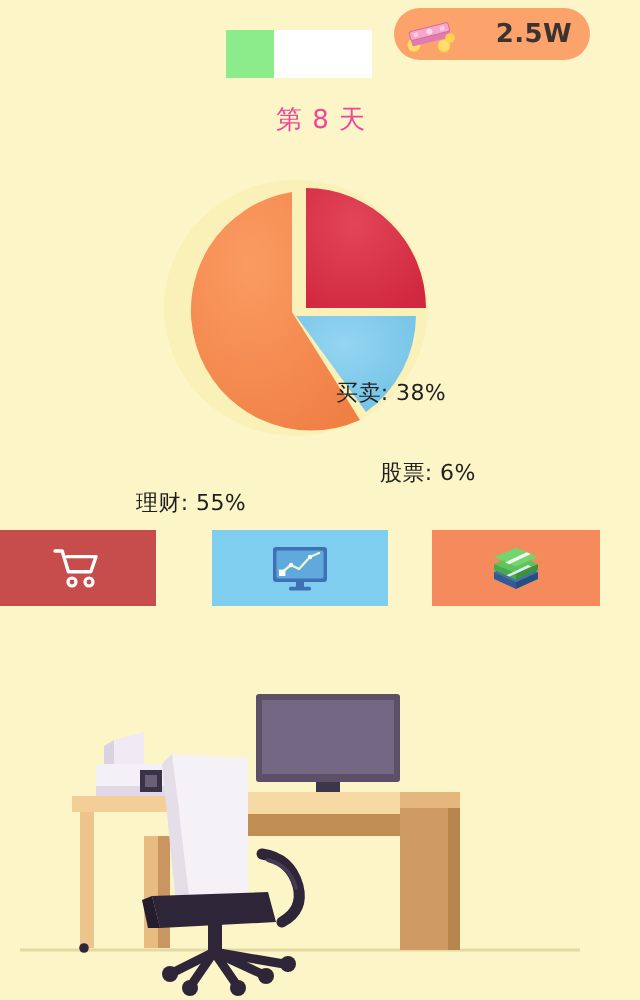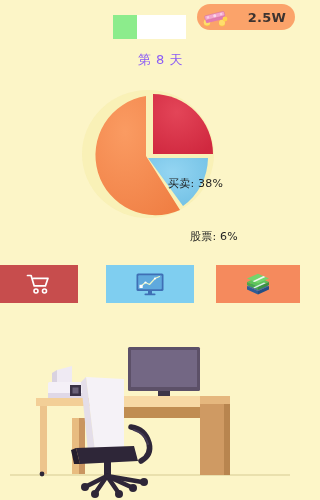--- a/index.html
+++ b/index.html
@@ -40,21 +40,21 @@
     width: 24px;
     background: #8cec8c;
     flex: none;
   }
   .day-badge .day-text {
     flex: 1;
     display: flex;
     align-items: center;
     justify-content: center;
     font-size: 13px;
-    color: #8b5cf6;
+    color: #ec4899;
     letter-spacing: .5px;
     padding-right: 2px;
     white-space: nowrap;
     margin-top: 45px;
   }
 
   .money-badge {
     position: absolute;
     right: 5px;
     top: 4px;
@@ -86,21 +86,21 @@
   }
   .pie-svg { position:absolute; left:0; top:0; width:300px; height:168px; }
 
   .pie-label {
     position: absolute;
     font-size: 11px;
     color: #1f1f1f;
     white-space: nowrap;
     letter-spacing: .2px;
   }
-  .pie-label.l-red   { left: 168px; top: 104px; text-align: center; }
+  .pie-label.l-red   { left: 168px; top: 117px; text-align: center; }
   .pie-label.l-blue  { left: 190px; top: 157px; }
   .pie-label.l-orange{ left: 68px;  top: 172px; }
 
   
   .actions {
     position: absolute;
     left: 0;
     top: 265px;
     width: 300px;
     height: 38px;
@@ -189,20 +189,21 @@
 
       <path d="M 148 86 L 208 86 A 60 60 0 0 1 183 134 Z" fill="url(#gBlue)"></path>
 
       <g transform="translate(5,-4)">
         <path d="M 148 86 L 148 26 A 60 60 0 0 1 208 86 Z" fill="url(#gRed)"></path>
       </g>
     </svg>
 
     <div class="pie-label l-red">买卖: 38%</div>
     <div class="pie-label l-blue">股票: 6%</div>
+    <div class="pie-label l-orange">理财: 55%</div>
   </div>
 
   <div class="actions">
 
     <div class="action-btn btn-buy">
       <svg class="icon-cart" viewBox="0 0 26 22">
         <path d="M1.5 2.5 h3.6 l3.1 10.4 h11.2 l2.6 -7.6 h-14.5" fill="none" stroke="#ffffff" stroke-width="1.7" stroke-linecap="round" stroke-linejoin="round"></path>
         <circle cx="10" cy="18" r="2" fill="none" stroke="#ffffff" stroke-width="1.6"></circle>
         <circle cx="18.5" cy="18" r="2" fill="none" stroke="#ffffff" stroke-width="1.6"></circle>
       </svg>

